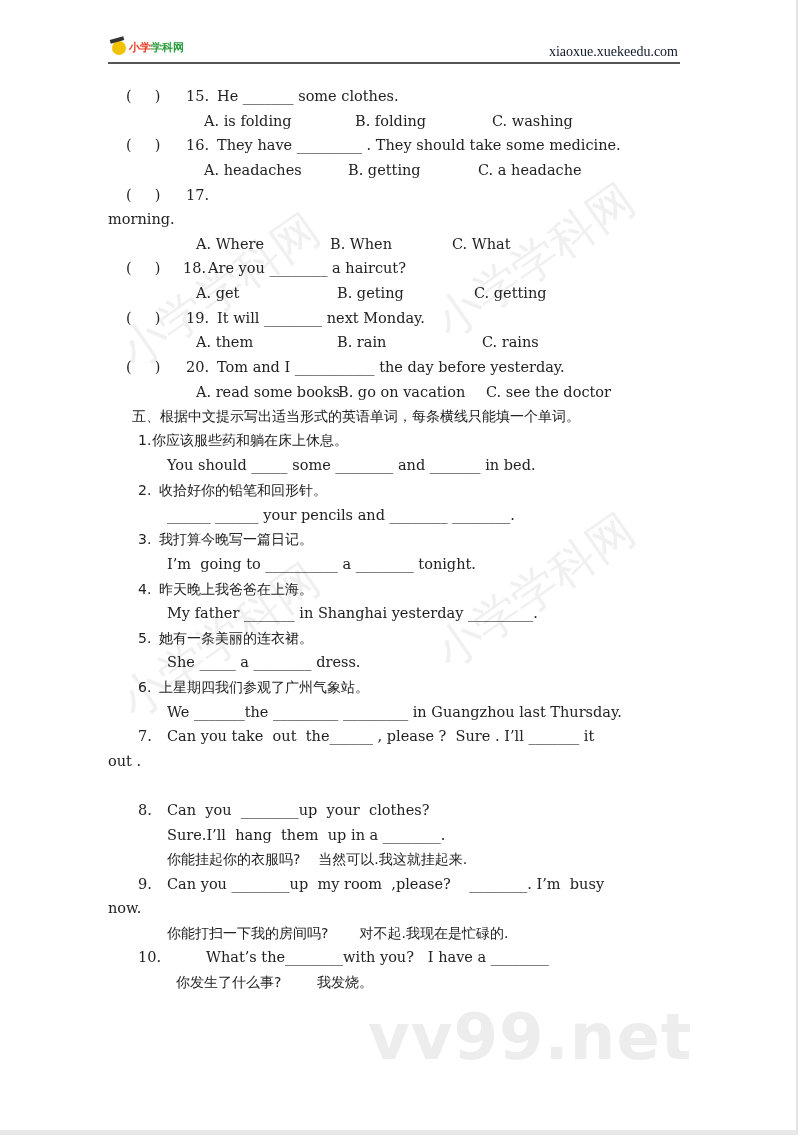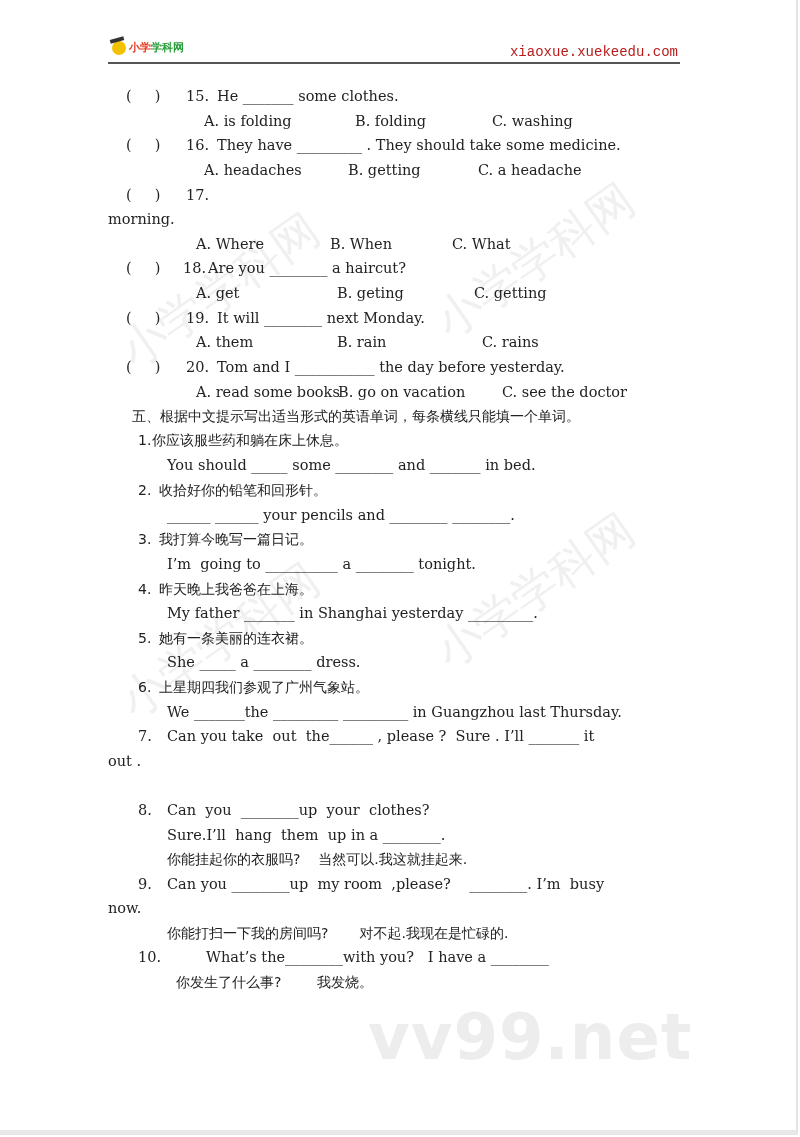--- a/index.html
+++ b/index.html
@@ -5,21 +5,21 @@
   html,body{margin:0;padding:0;}
   body{width:800px;height:1137px;background:#ffffff;position:relative;overflow:hidden;
        font-family:"DejaVu Serif","Liberation Serif",serif;color:#222;}
   .page{position:absolute;left:0;top:0;width:796px;height:1130px;border-right:2px solid #e4e4e4;border-bottom:5px solid #e8e8e8;background:#fff;}
   .header{position:absolute;left:108px;top:38px;width:572px;height:24px;border-bottom:2px solid #555;}
   .logo{position:absolute;left:4px;top:2px;display:flex;align-items:center;font-family:"DejaVu Sans",sans-serif;font-size:11px;font-weight:bold;}
   .logo .cap{width:14px;height:14px;border-radius:50%;background:#f2c200;margin-right:3px;position:relative;}
   .logo .cap:before{content:"";position:absolute;left:-2px;top:-3px;width:14px;height:4px;background:#333;transform:rotate(-15deg);}
   .logo .l1{color:#e83a1f;text-align:right;}
   .logo .l2{color:#2a9d3a;}
-  .site{position:absolute;right:2px;top:6px;font-family:Liberation Mono, monospace;font-size:14px;color:#b91c1c;}
+  .site{position:absolute;right:2px;top:6px;font-family:Liberation Serif, serif;font-size:14px;color:#0f172a;}
   .ln{position:absolute;font-size:14.5px;white-space:pre;line-height:18px;}
   .cn{font-family:"DejaVu Sans",sans-serif;font-size:14px;}
   .wm{position:absolute;font-family:"DejaVu Sans",sans-serif;font-size:46px;color:rgba(170,170,170,0.18);transform:rotate(-35deg);white-space:nowrap;pointer-events:none;}
   .wm2{position:absolute;left:368px;top:1000px;font-family:"DejaVu Sans",sans-serif;font-weight:bold;font-size:64px;color:#ededed;letter-spacing:1px;}
 </style>
 </head>
 <body>
 
 <div class="page">
 
@@ -71,21 +71,21 @@
   <div class="ln" style="left:217px;top:309px;">It will ________ next Monday.</div>
   <div class="ln" style="left:196px;top:333px;">A. them</div>
   <div class="ln" style="left:337px;top:333px;">B. rain</div>
   <div class="ln" style="left:482px;top:333px;">C. rains</div>
 
   <div class="ln" style="left:126px;top:358px;">(     )</div>
   <div class="ln" style="left:186px;top:358px;">20.</div>
   <div class="ln" style="left:217px;top:358px;">Tom and I ___________ the day before yesterday.</div>
   <div class="ln" style="left:196px;top:383px;">A. read some books</div>
   <div class="ln" style="left:338px;top:383px;">B. go on vacation</div>
-  <div class="ln" style="left:502px;top:383px;text-align:center;">C. see the doctor</div>
+  <div class="ln" style="left:486px;top:383px;text-align:center;">C. see the doctor</div>
 
   <div class="ln cn" style="left:132px;top:407px;">五、根据中文提示写出适当形式的英语单词，每条横线只能填一个单词。</div>
 
   <div class="ln cn" style="left:138px;top:431px;">1.</div>
   <div class="ln cn" style="left:152px;top:431px;">你应该服些药和躺在床上休息。</div>
   <div class="ln" style="left:167px;top:456px;">You should _____ some ________ and _______ in bed.</div>
 
   <div class="ln cn" style="left:138px;top:481px;">2.</div>
   <div class="ln cn" style="left:159px;top:481px;">收拾好你的铅笔和回形针。</div>
   <div class="ln" style="left:167px;top:506px;">______ ______ your pencils and ________ ________.</div>

